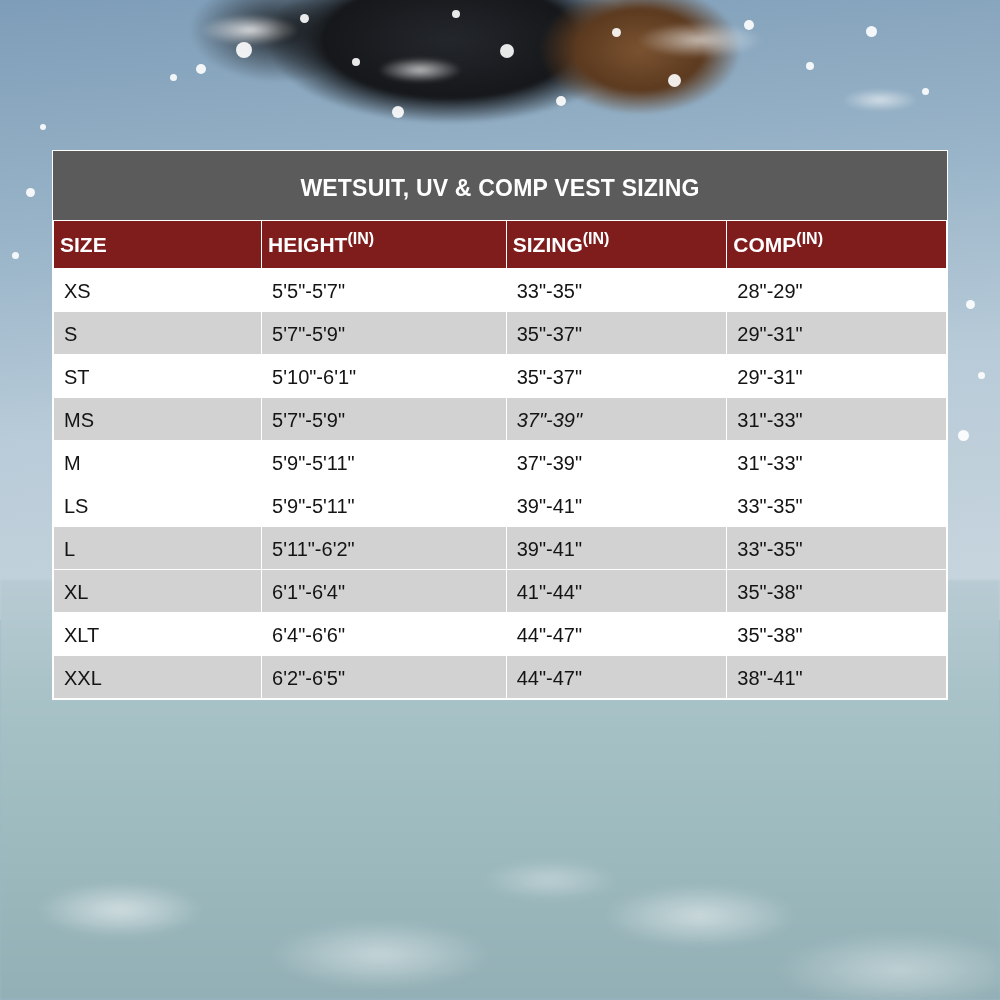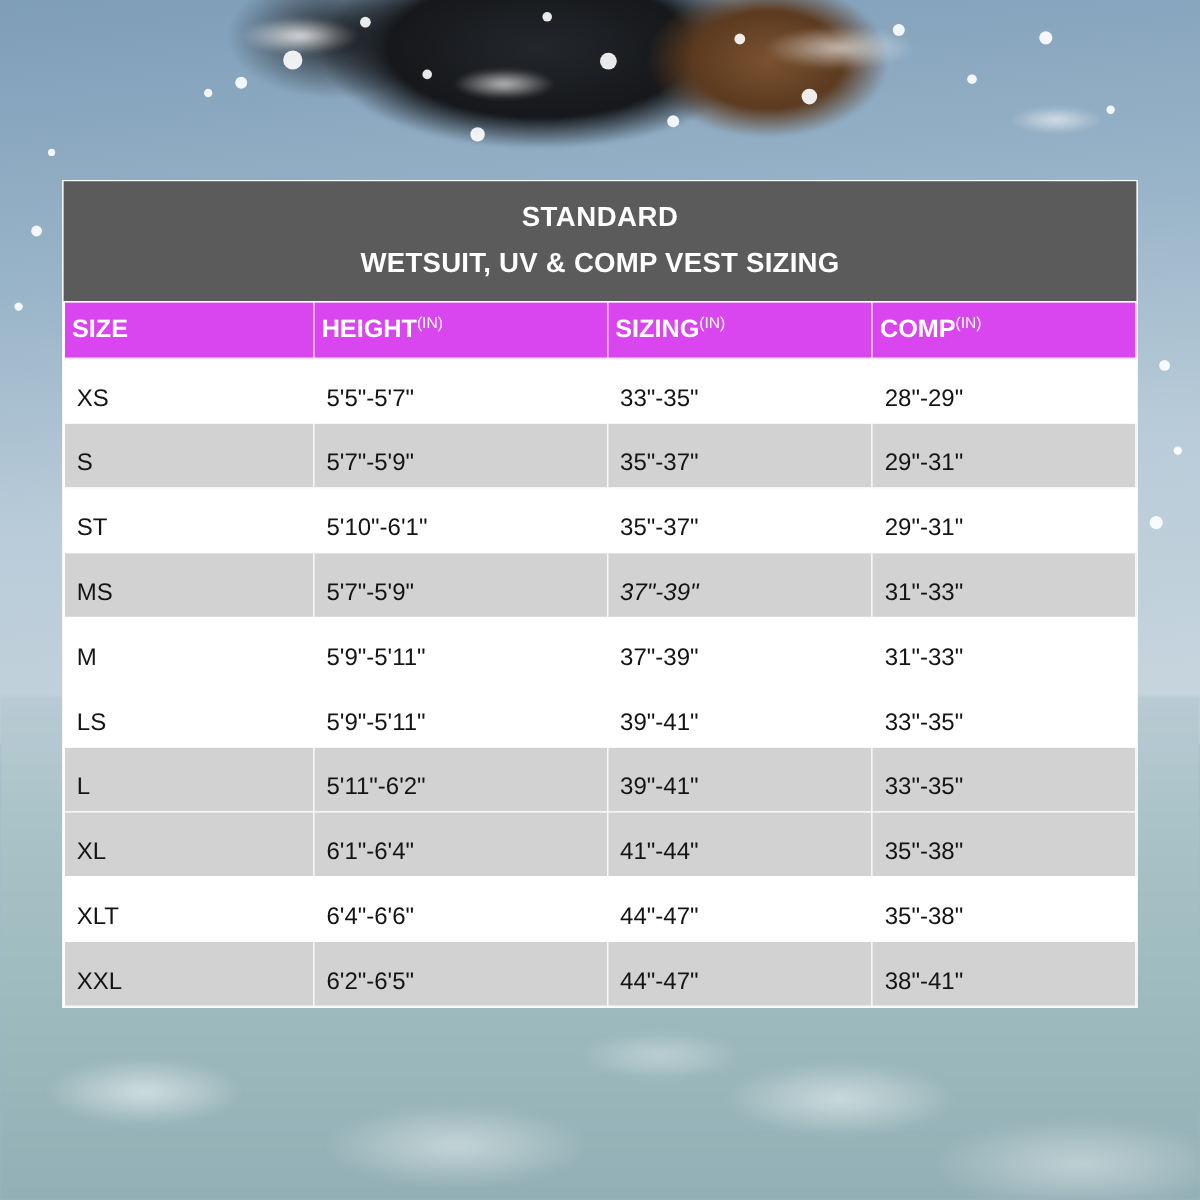--- a/index.html
+++ b/index.html
@@ -114,38 +114,38 @@
     border-collapse: collapse;
     width: 100%;
     table-layout: fixed;
   }
   col.c1 { width: 23.3%; }
   col.c2 { width: 27.4%; }
   col.c3 { width: 24.7%; }
   col.c4 { width: 24.6%; }
 
   thead th {
-    background: #d946ef;
+    background: #7f1d1d;
     color: #ffffff;
     font-size: 21px;
     font-weight: bold;
     text-align: left;
     padding: 9px 0 11px 6px;
     border: 1px solid #ffffff;
     white-space: nowrap;
   }
   thead th sup {
-    font-size: 13px;
-    font-weight: normal;
+    font-size: 16px;
+    font-weight: bold;
     vertical-align: super;
   }
   tbody td {
     font-size: 20px;
     color: #141414;
-    padding: 22px 0 8px 10px;
+    padding: 11px 0 8px 10px;
     border: 1px solid #ffffff;
     background: #ffffff;
     white-space: nowrap;
   }
   tbody tr.alt td {
     background: #d2d2d2;
   }
   tbody td.italic {
     font-style: italic;
   }
@@ -182,21 +182,20 @@
     <div class="d" style="left:978px;top:372px;width:7px;height:7px;"></div>
     <div class="d" style="left:958px;top:430px;width:11px;height:11px;"></div>
     <div class="d" style="left:906px;top:298px;width:13px;height:13px;"></div>
     <div class="d" style="left:40px;top:124px;width:6px;height:6px;"></div>
   </div>
 </div>
 
 <div class="card">
 
   <div class="title-block">
-    <div class="title-line1">STANDARD</div>
     <div class="title-line2">WETSUIT, UV &amp; COMP VEST SIZING</div>
   </div>
 
   <table>
     <colgroup>
       <col class="c1">
         <col class="c2">
         <col class="c3">
         <col class="c4">
     </colgroup>

